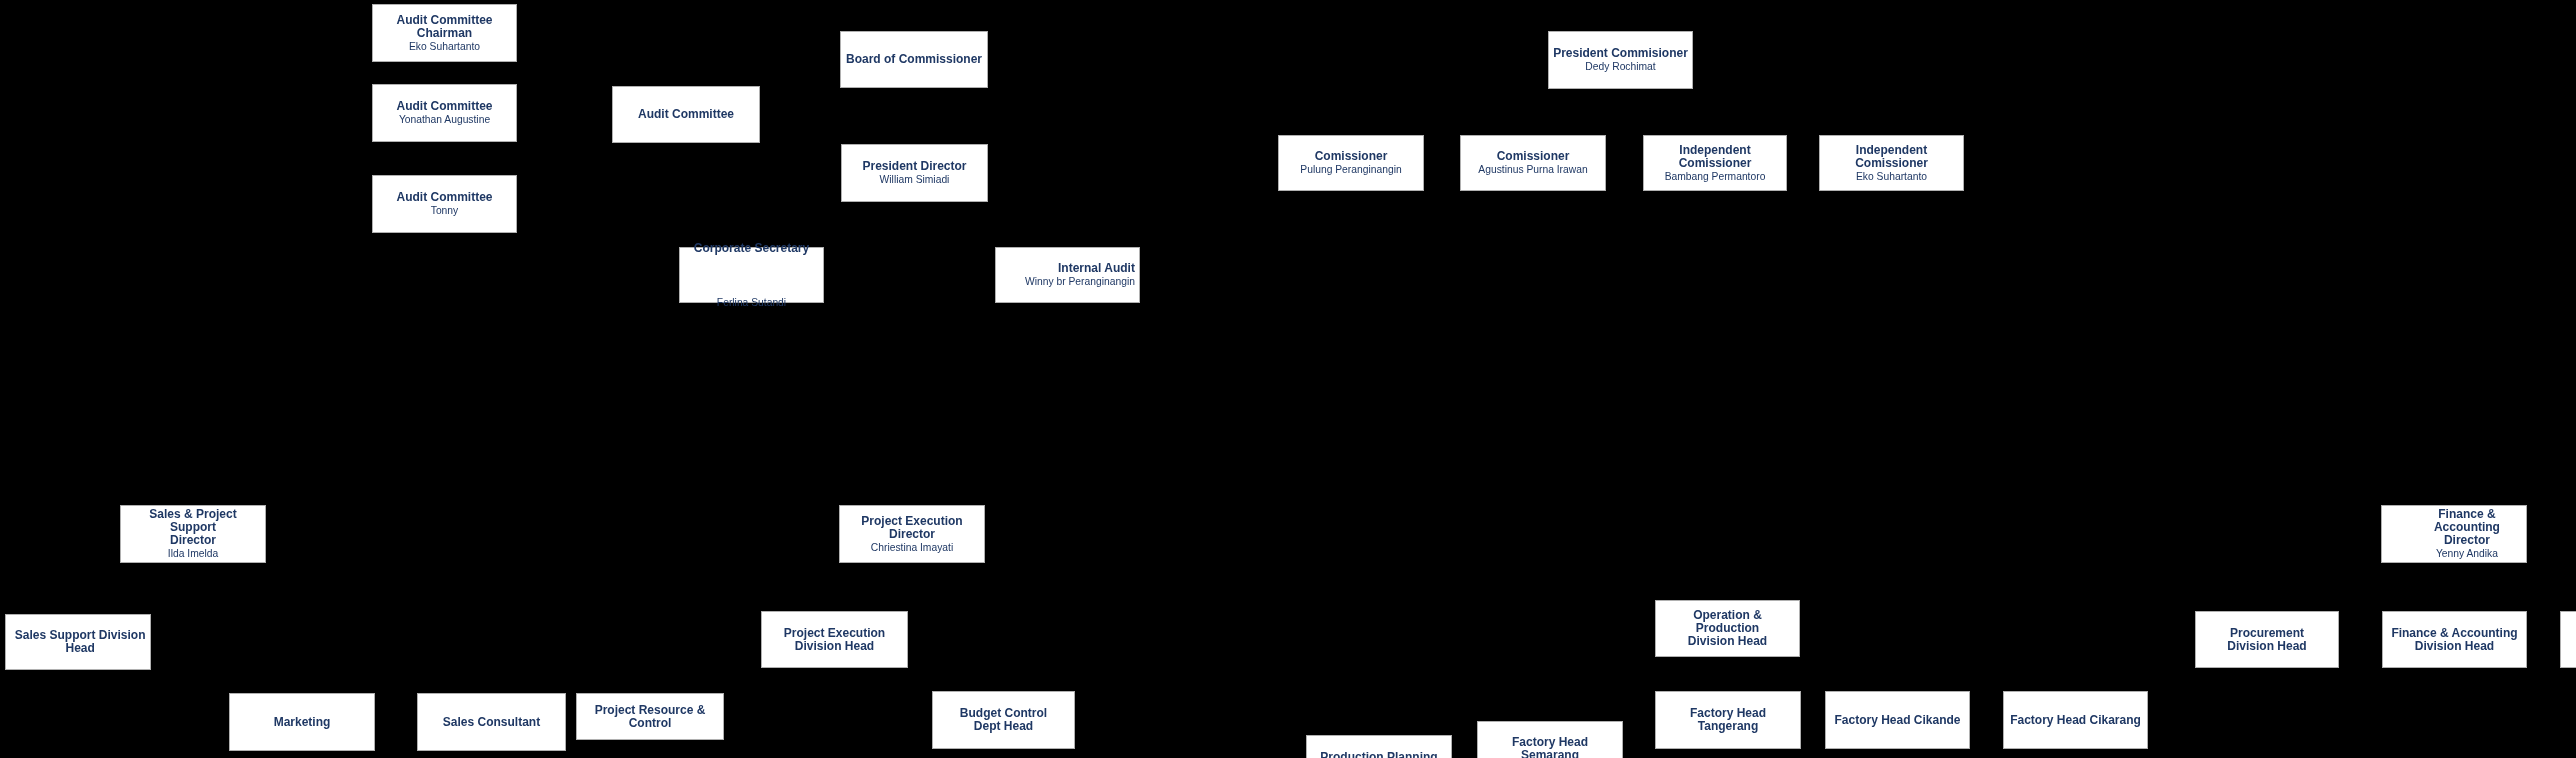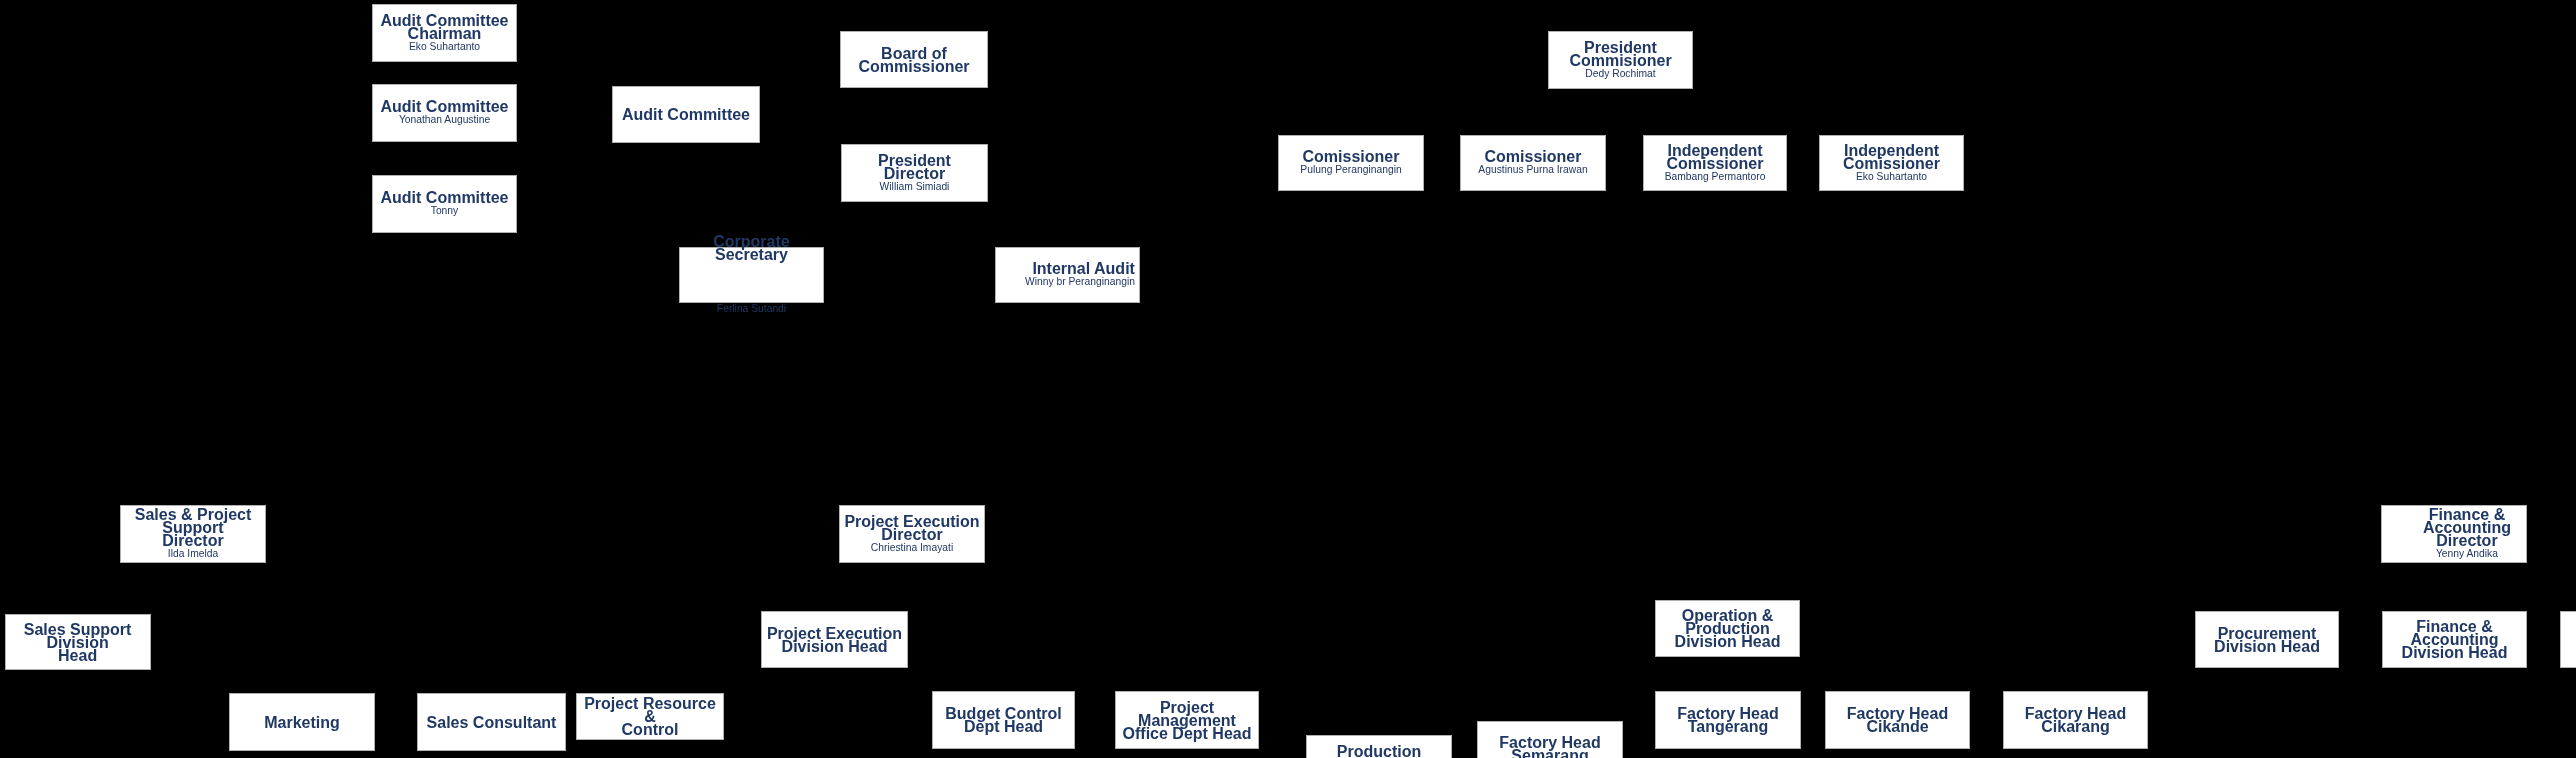--- a/index.html
+++ b/index.html
@@ -28,21 +28,21 @@
     display: flex;
     flex-direction: column;
     align-items: center;
     justify-content: center;
     text-align: center;
     padding: 2.1px 4.1px;
     color: var(--text);
   }
   .node .title {
     font-weight: bold;
-    font-size: 16px;
+    font-size: 12px;
     line-height: 13px;
     white-space: pre-line;
     color: var(--text);
   }
   .node .person {
     font-weight: normal;
     font-size: 10.3px;
     line-height: 13px;
     white-space: pre-line;
     color: var(--text);
@@ -162,25 +162,20 @@
     <div class="node" style="left: 576px; top: 693px; width: 148px; height: 47px;">
     <div class="title">Project Resource &amp;
 Control</div>
 
   </div>
     <div class="node" style="left: 932px; top: 691px; width: 143px; height: 58px;">
     <div class="title">Budget Control
 Dept Head</div>
 
   </div>
-    <div class="node" style="left: 1115px; top: 691px; width: 144px; height: 58px;">
-    <div class="title">Project Management
-Office Dept Head</div>
-
-  </div>
     <div class="node" style="left: 1306px; top: 691px; width: 146px; height: 58px; margin-top: 44px;">
     <div class="title">Production Planning
 Dept Head</div>
 
   </div>
     <div class="node" style="left: 1477px; top: 721px; width: 146px; height: 56px;">
     <div class="title">Factory Head Semarang</div>
 
   </div>
     <div class="node" style="left: 1655px; top: 691px; width: 146px; height: 58px;">

